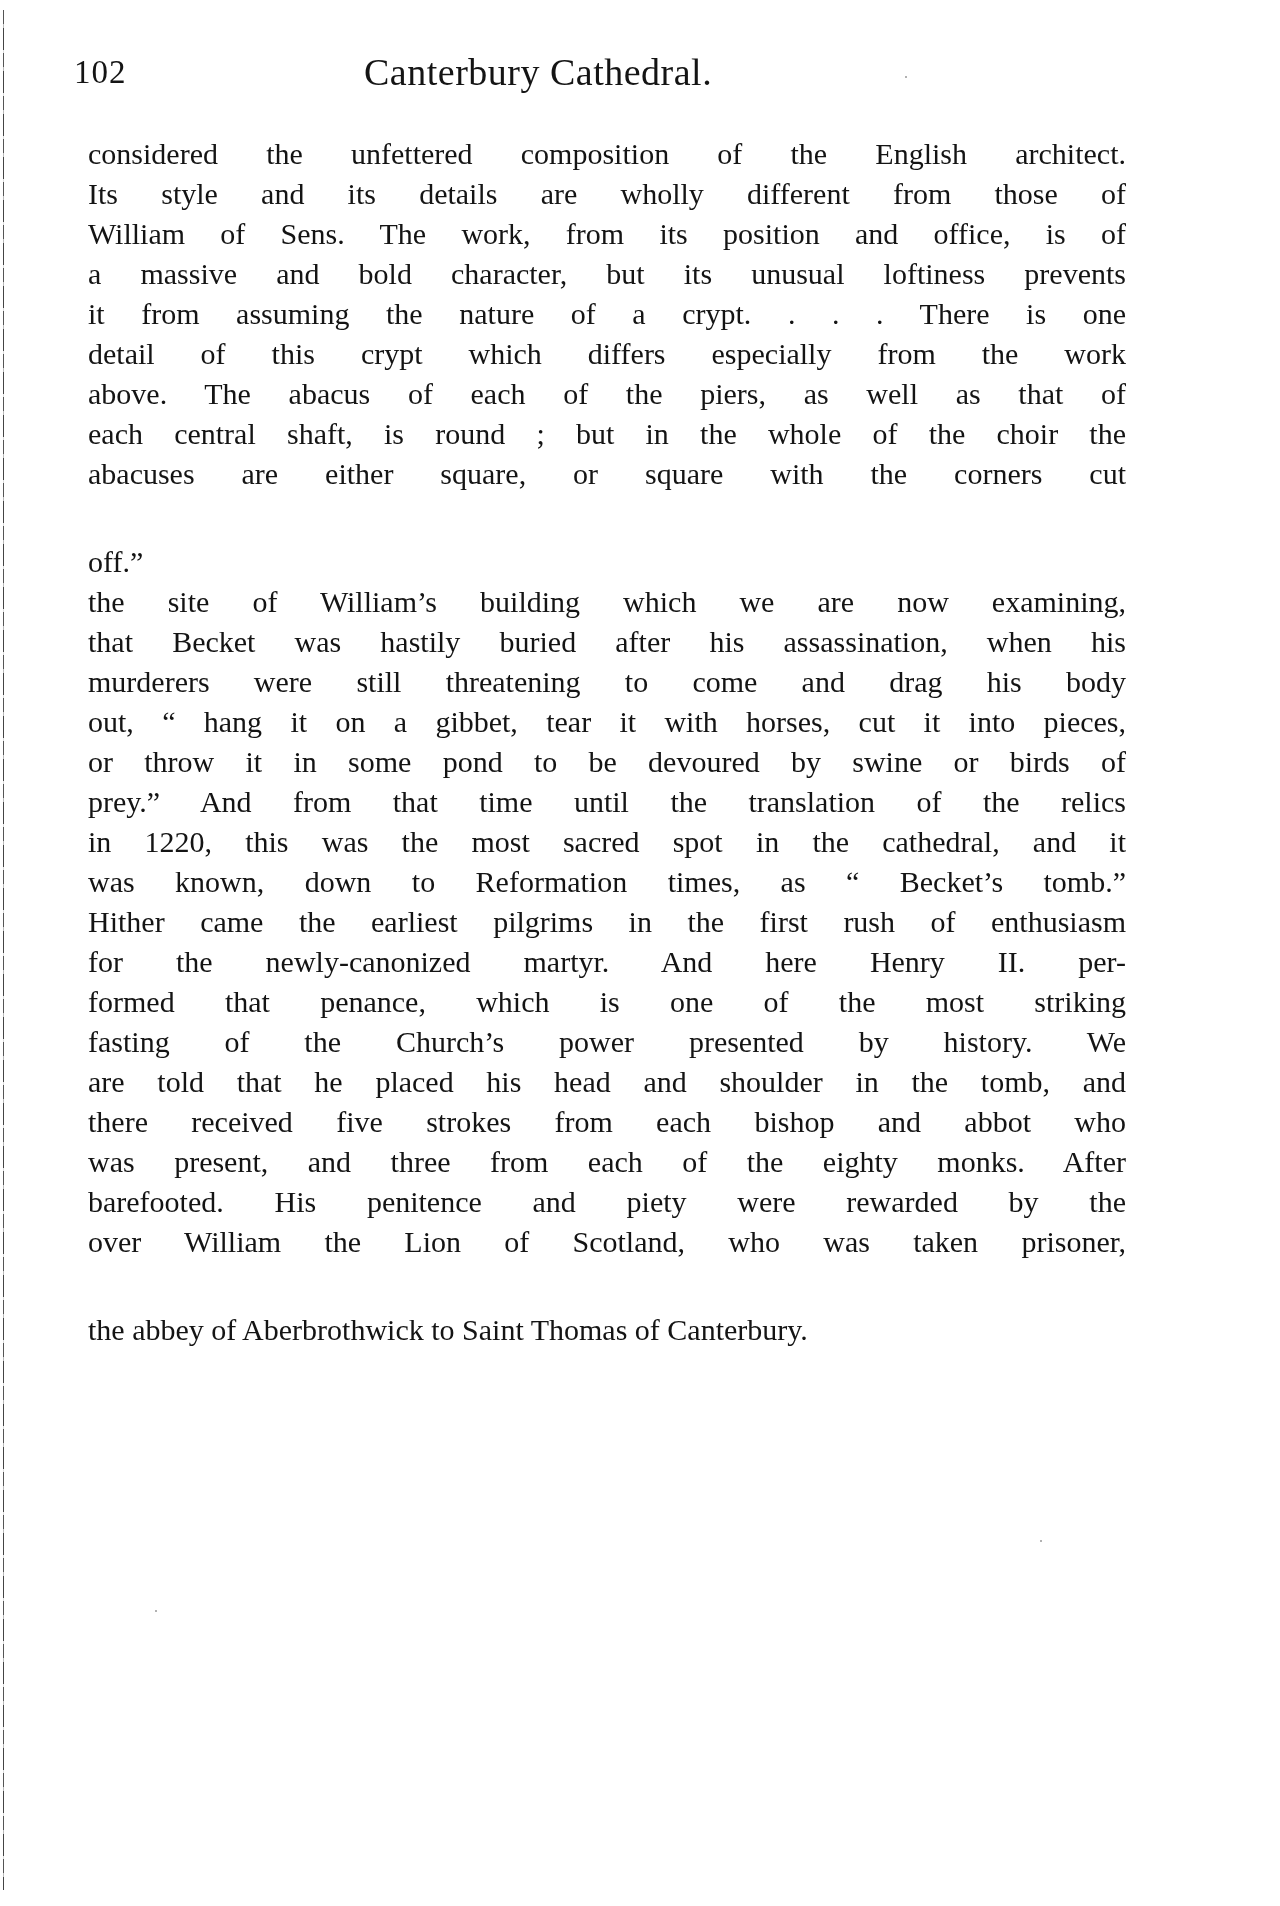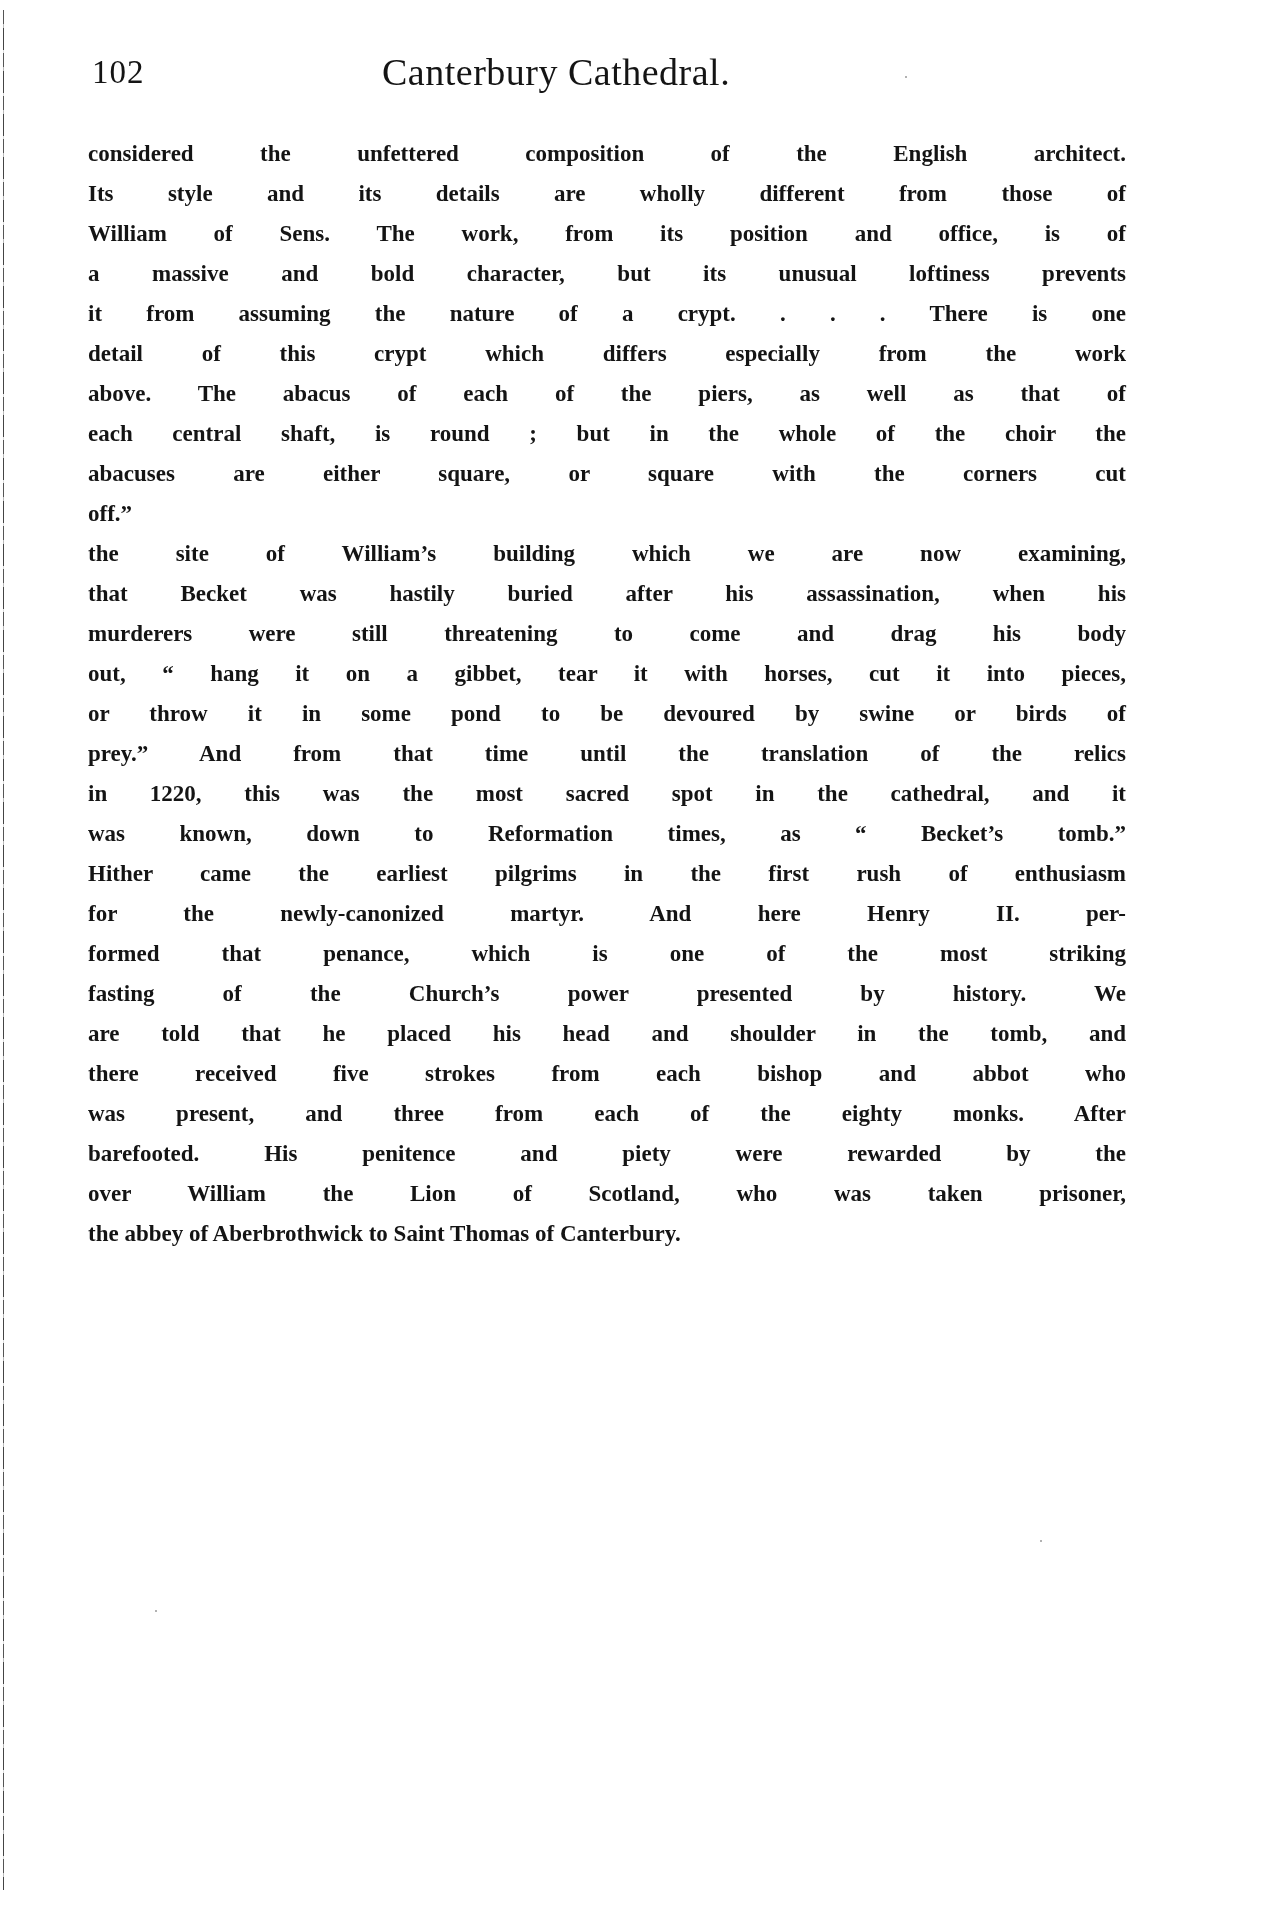--- a/index.html
+++ b/index.html
@@ -18,21 +18,21 @@
     .page-edge {
       position: absolute;
       left: 3px;
       top: 10px;
       width: 1px;
       height: 1880px;
       background: repeating-linear-gradient(to bottom, #555 0px, #555 14px, #bbb 14px, #bbb 18px, #444 18px, #444 40px, #ddd 40px, #ddd 43px);
     }
     .running-head {
       position: absolute;
-      left: 92px;
+      left: 74px;
       top: 50px;
       width: 1030px;
       height: 50px;
     }
     .page-number {
       position: absolute;
       left: 0;
       top: 4px;
       font-size: 33px;
       letter-spacing: 1px;
@@ -46,29 +46,29 @@
     }
     .text-block {
       position: absolute;
       left: 88px;
       top: 134px;
       width: 1038px;
     }
     .line {
       height: 40px;
       line-height: 40px;
-      font-size: 23px;
+      font-size: 30px;
       text-align: justify;
       text-align-last: justify;
       white-space: nowrap;
       overflow: visible;
-      font-weight: bold;
     }
     .line.last {
       text-align-last: left;
+      margin-top: 48px;
     }
     .line.indent {
       padding-left: 44px;
     }
     .speck {
       position: absolute;
       width: 2px;
       height: 2px;
       background: #999;
       border-radius: 1px;

